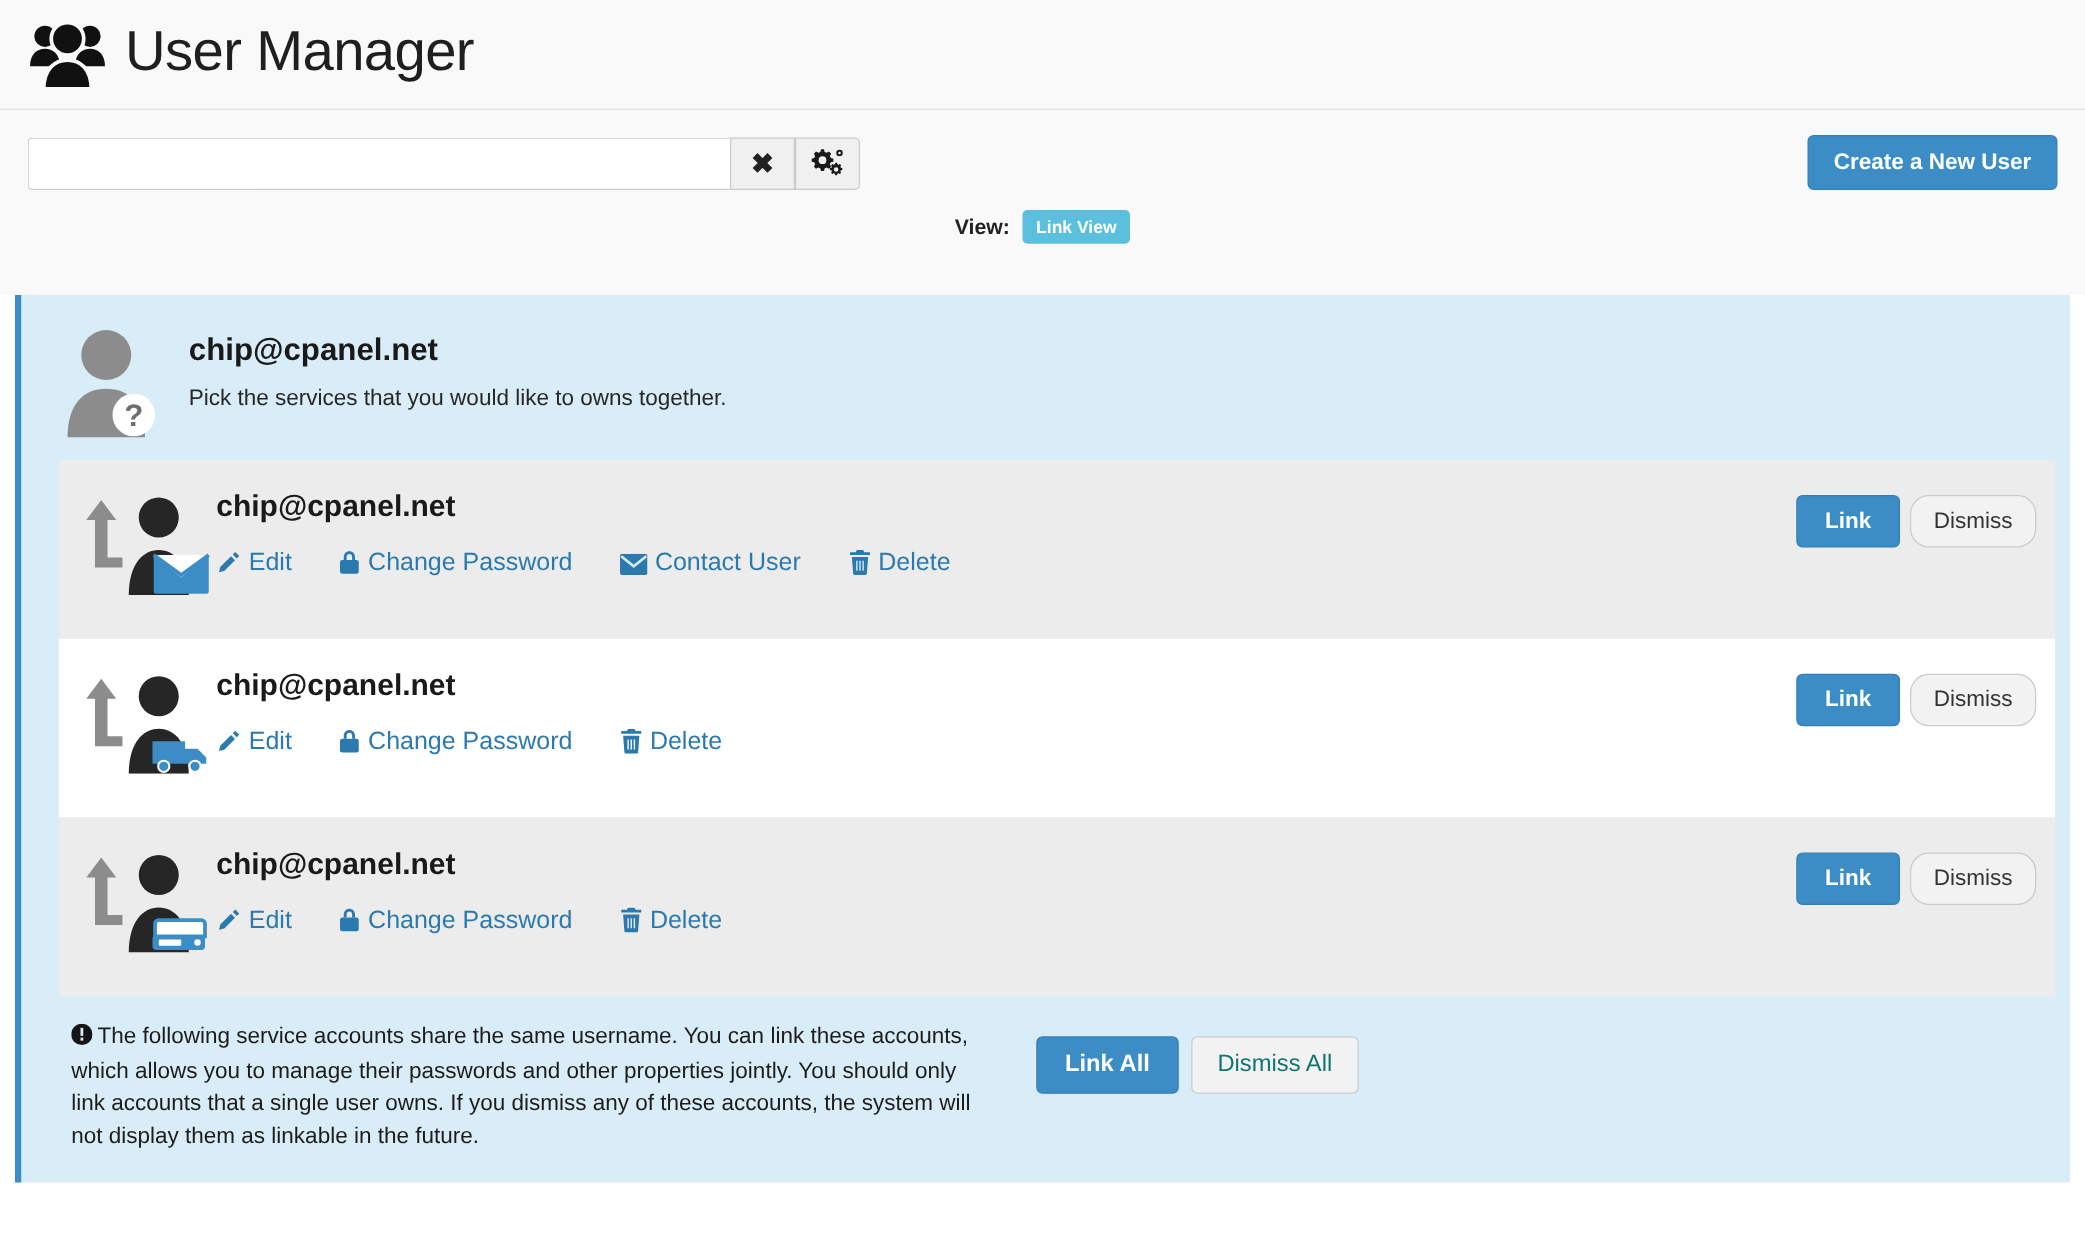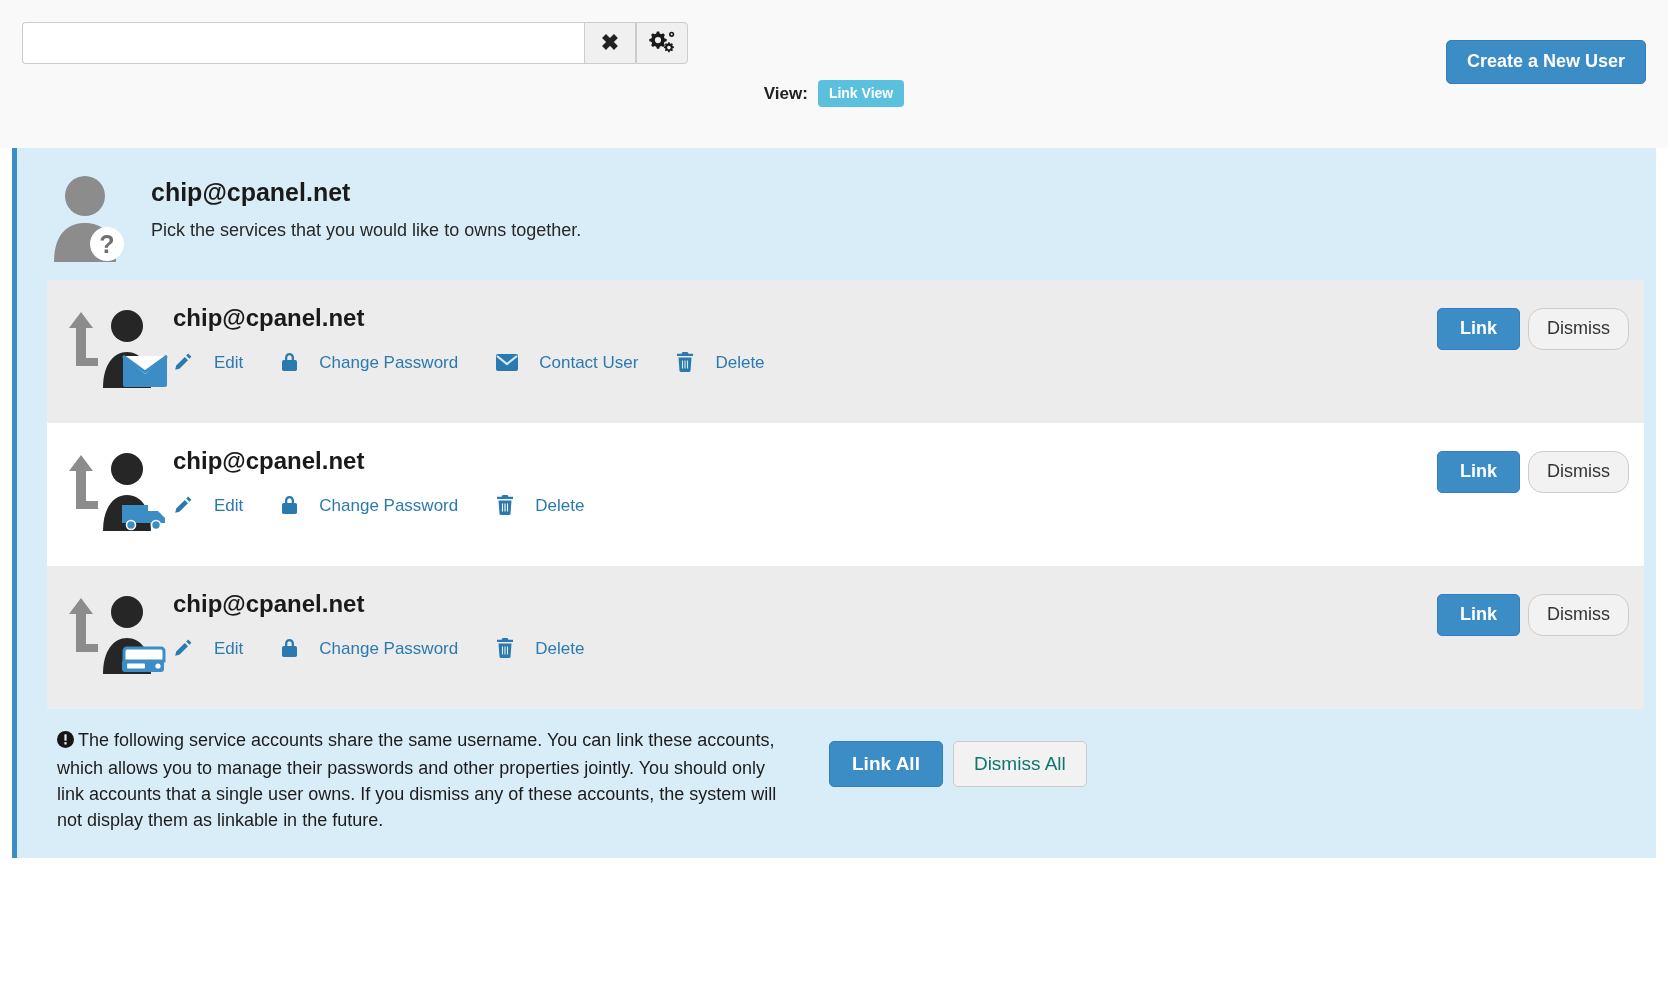--- a/index.html
+++ b/index.html
@@ -74,21 +74,21 @@
     font-weight: bold;
     border-radius: 4px;
     padding: 6px 11px 7px 11px;
     line-height: 1;
     cursor: pointer;
   }
 
   .create-btn {
     position: absolute;
     right: 22px;
-    top: 40px;
+    top: 20px;
     background: #3c8dc5;
     border: 1px solid #357ebd;
     color: #ffffff;
     font-size: 18px;
     font-weight: bold;
     border-radius: 5px;
     padding: 11px 20px;
     cursor: pointer;
     line-height: 1.1;
     font-family: "Liberation Sans", sans-serif;
@@ -130,23 +130,23 @@
   .srow.plain { background: #ffffff; }
 
   .row-icon { width: 108px; flex: 0 0 auto; position: relative; height: 84px; margin-top: 6px; }
   .row-body { flex: 1 1 auto; padding-top: 8px; }
   .row-user {
     font-size: 24px; font-weight: bold; color: #1a1a1a;
     line-height: 1; margin-bottom: 22px;
   }
   .row-actions { display: flex; align-items: center; gap: 38px; }
   .act {
-    display: inline-flex; align-items: center; gap: 21px;
+    display: inline-flex; align-items: flex-end; gap: 6px;
     color: #2a7ab0;
-    font-size: 17px;
+    font-size: 20px;
     cursor: pointer;
     line-height: 1;
   }
   .act svg { display: block; }
 
   .row-buttons {
     flex: 0 0 auto;
     display: flex;
     gap: 8px;
     padding-top: 10px;
@@ -200,20 +200,33 @@
     background: #f2f2f2; border: 1px solid #cccccc; color: #0f766e;
     font-size: 19px; border-radius: 5px;
     padding: 11px 20px; cursor: pointer; font-family: "Liberation Sans", sans-serif;
   }
 </style>
 </head>
 <body>
 
 <div class="page">
 
+  <div class="app-header">
+    <span class="app-logo">
+      <svg viewBox="0 0 64 58" width="64" height="58" aria-hidden="true">
+        <circle cx="14" cy="14" r="8.5" fill="#111"></circle>
+        <circle cx="50" cy="14" r="8.5" fill="#111"></circle>
+        <path d="M2 38 C2 28 8 24 14 24 C20 24 26 28 26 38 Z" fill="#111"></path>
+        <path d="M38 38 C38 28 44 24 50 24 C56 24 62 28 62 38 Z" fill="#111"></path>
+        <circle cx="32" cy="16" r="13" fill="#111" stroke="#f9f9f9" stroke-width="3"></circle>
+        <path d="M13 56 C13 40 22 33 32 33 C42 33 51 40 51 56 Z" fill="#111" stroke="#f9f9f9" stroke-width="3"></path>
+      </svg>
+    </span>
+    <div class="app-title">User Manager</div>
+  </div>
 
   <div class="toolbar">
     <div class="search-group">
       <input class="search-input" type="text" value="" placeholder="" style="">
       <div class="sbtn first">
         <span class="glyph-x">✖</span>
       </div>
       <div class="sbtn last">
         <span>
           <svg width="26" height="24" viewBox="0 0 26 24" aria-hidden="true">

